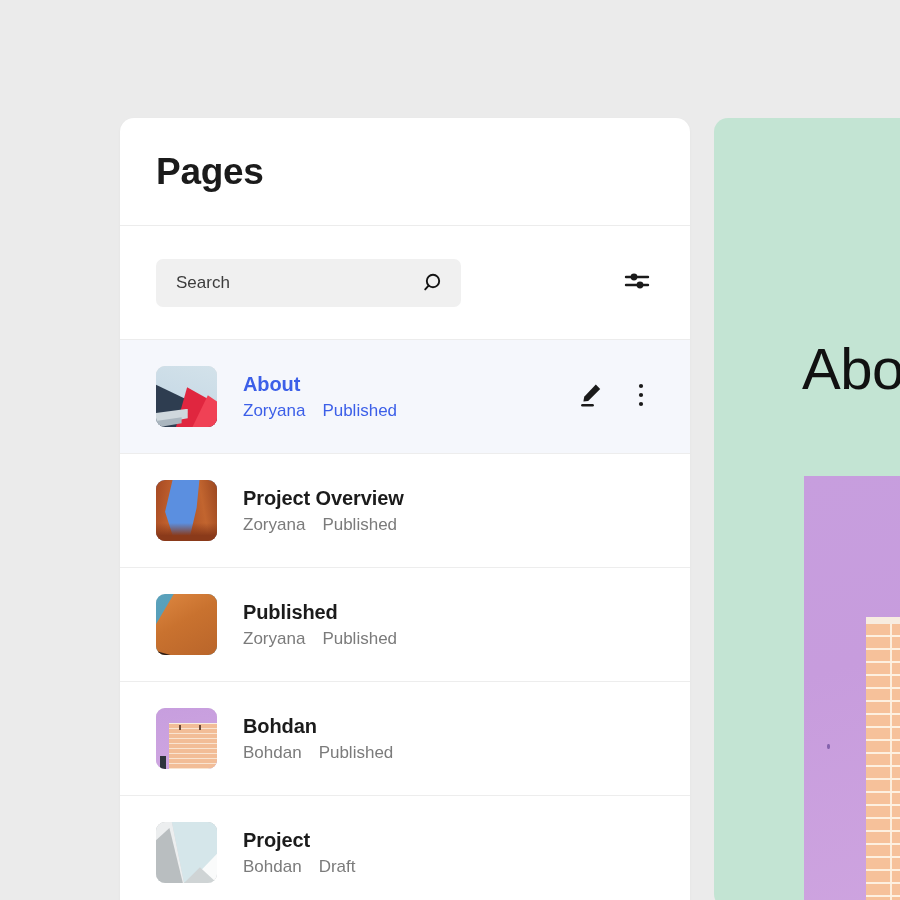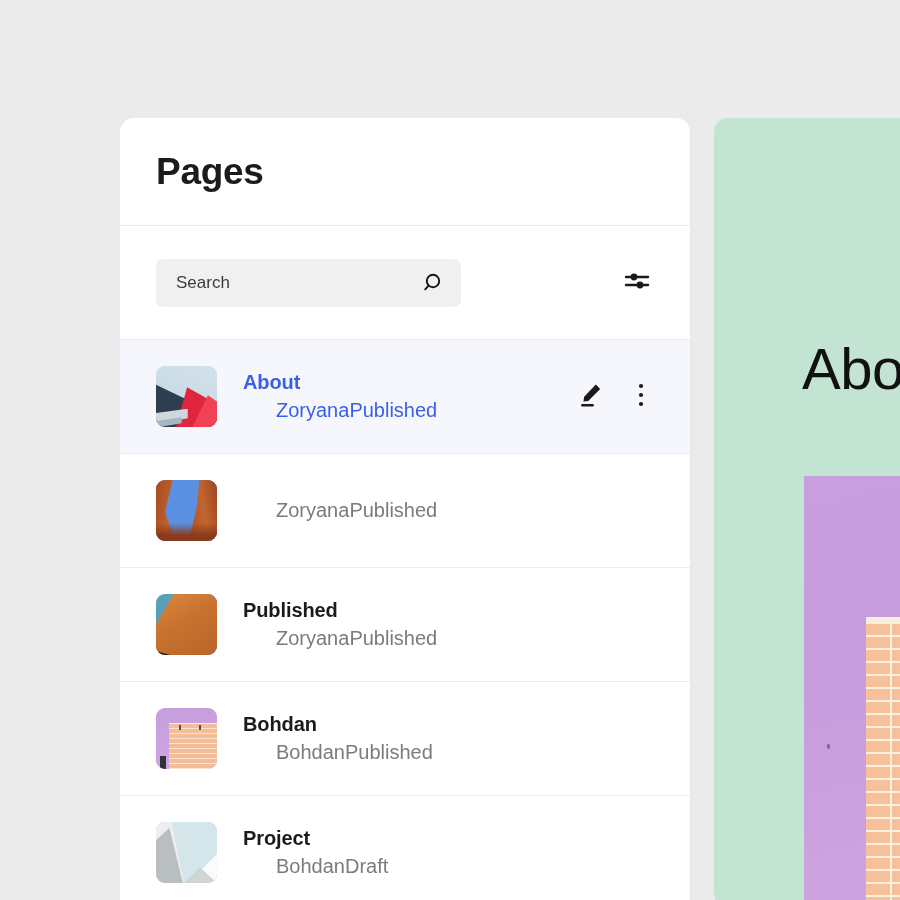--- a/index.html
+++ b/index.html
@@ -212,24 +212,24 @@
   }
   .row-title {
     font-size: 20px;
     font-weight: 700;
     color: #1b1b1b;
     letter-spacing: -0.1px;
     line-height: 1.05;
   }
   .row-meta {
     display: flex;
-    font-size: 20px;
+    gap: 17px;
+    font-size: 17px;
     color: #7b7b7b;
     line-height: 1.05;
-    margin-left: 33px;
   }
   .is-selected .row-title,
   .is-selected .row-meta { color: #3c5fe8; }
   .is-selected .row-title { color: #3c5fe8; }
 
   .row-actions {
     margin-left: auto;
     display: flex;
     align-items: center;
     gap: 24px;
@@ -436,20 +436,21 @@
       </li>
 
       <li class="page-row">
         <div class="row-thumb th-project">
           <div class="thumb-layer sky"></div>
           <div class="left"></div>
           <div class="right"></div>
           <div class="base"></div>
         </div>
         <div class="row-text">
+          <span class="row-title">Project Overview</span>
           <span class="row-meta">
             <span>Zoryana</span>
             <span>Published</span>
           </span>
         </div>
       </li>
 
       <li class="page-row">
         <div class="row-thumb th-portfolio">
           <div class="thumb-layer sky"></div>

